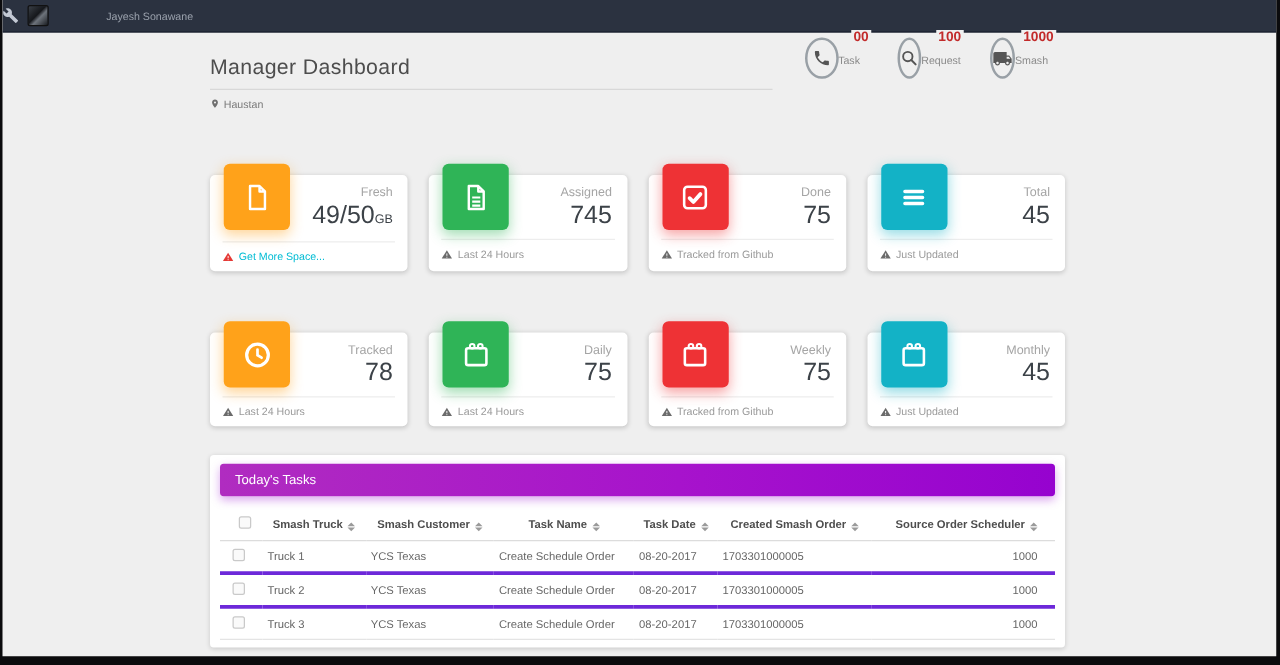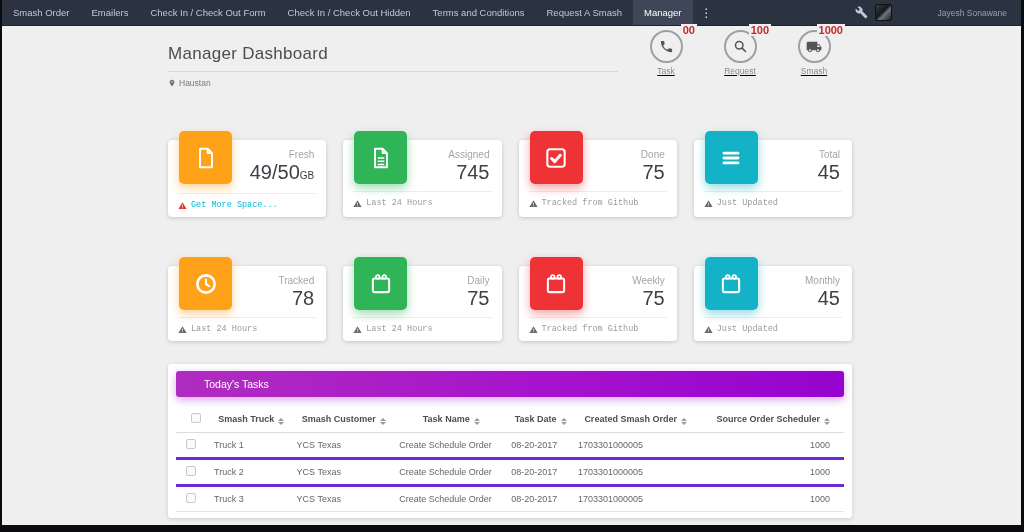--- a/index.html
+++ b/index.html
@@ -20,76 +20,66 @@
 
   
   .content { margin-left:166px; width:684px; }
   .page-head { position:relative; padding-top:18px; height:78px; }
   h1.title { font-size:17px; font-weight:400; color:#4d4d4d; letter-spacing:.3px; }
   .title-rule { width:450px; height:1px; background:#d8d8d8; margin-top:7px; }
   .location { display:flex; align-items:center; gap:3px; margin-top:6px; font-size:8.5px; color:#7a7a7a; }
   .pin { width:8px; height:10px; display:inline-flex; }
 
   .stats { position:absolute; top:4px; right:16px; display:flex; gap:30px; }
-  .stat { position:relative; display:flex; flex-direction:column; align-items:center; width:44px;text-decoration:underline; }
+  .stat { position:relative; display:flex; align-items:center; width:44px; }
   .stat-circle { width:33px; height:33px; border:2px solid #99a0a6; border-radius:50%; display:flex; align-items:center; justify-content:center; background:transparent; }
   .stat-count { position:absolute; top:-6px; right:-9px; background:#efefef; color:#c22a2a; font-weight:bold; font-size:11px; padding:0 2px; line-height:12px; }
   .stat-label { margin-top:3px; font-size:8.5px; color:#8b8b8b; }
 
   
   .card-row { display:flex; gap:17px; margin-top:28px; }
   .card-row + .card-row { margin-top:41px; }
   .card { position:relative; flex:1; background:#ffffff; border-radius:4px; box-shadow:0 1px 4px rgba(0,0,0,.18); margin-top:8px; }
   .tile { position:absolute; top:-9px; left:11px; width:53px; height:53px; border-radius:5px; display:flex; align-items:center; justify-content:center; }
   .tile.orange { background:#ffa21a; box-shadow:0 4px 10px rgba(255,162,26,.45); }
   .tile.green  { background:#2fb457; box-shadow:0 4px 10px rgba(47,180,87,.45); }
   .tile.red    { background:#ee3235; box-shadow:0 4px 10px rgba(238,50,53,.45); }
   .tile.cyan   { background:#13b2c6; box-shadow:0 4px 10px rgba(19,178,198,.45); }
   .card-body { padding:9px 12px 5px; text-align:right; min-height:51px; }
   .card-label { font-size:10px; color:#a5a5a5; }
   .card-value { font-size:20px; color:#3c4248; line-height:24px; }
   .card-value .unit { font-size:10px; color:#3c4248; }
-  .card-footer { border-top:1px solid #ededed; margin:0 10px; padding:6px 0 7px; display:flex; align-items:center; gap:4px;font-family:Liberation Mono, monospace; }
+  .card-footer { border-top:1px solid #ededed; margin:0 10px; padding:6px 0 7px; display:flex; align-items:center; gap:4px; }
   .warn { width:9px; height:9px; display:inline-flex; }
   .footer-text { font-size:8.5px; color:#9a9a9a; }
   .footer-text.info { color:#00bcd4; }
 
   
   .tasks-panel { margin-top:23px; background:#ffffff; border-radius:3px; box-shadow:0 1px 4px rgba(0,0,0,.16); padding:7px 8px 6px; }
   .tasks-header { height:26px; border-radius:3px; background:linear-gradient(90deg,#b02cc0 0%,#a713cc 55%,#9603cf 100%);
-                  box-shadow:0 3px 8px rgba(150,3,207,.35); display:flex; align-items:center; padding-left:28px;
+                  box-shadow:0 3px 8px rgba(150,3,207,.35); display:flex; align-items:center; padding-left:12px;
                   color:#ffffff; font-size:10.5px; }
   table { width:100%; border-collapse:collapse; margin-top:12px; }
   th { font-size:9px; font-weight:bold; color:#4e4e4e; text-align:center; padding:4px 4px 7px; border-bottom:1px solid #dcdcdc; white-space:nowrap; }
   td { font-size:9px; color:#666; padding:6px 4px; border-bottom:3px solid #6d28d9; white-space:nowrap; }
   th.col-cb, td.col-cb { width:34px; padding-left:10px; }
   th.col-right, td.col-right { text-align:right; padding-right:14px; }
   tr:last-child td { border-bottom:1px solid #e4e4e4; }
   .cb { width:10px; height:10px; border:1px solid #c9c9c9; background:#fafafa; border-radius:2px; display:inline-block; }
   .sort { display:inline-flex; flex-direction:column; gap:1px; margin-left:4px; vertical-align:1px; }
   .sort i { display:block; width:0; height:0; border-left:3px solid transparent; border-right:3px solid transparent; }
   .sort i.up { border-bottom:3px solid #9a9a9a; }
   .sort i.down { border-top:3px solid #9a9a9a; }
 </style>
 </head>
 <body>
 
 <div class="app">
 
   <nav class="navbar">
-    <div class="nav-items">
-      <a class="nav-item">Smash Order</a>
-      <a class="nav-item">Emailers</a>
-      <a class="nav-item">Check In / Check Out Form</a>
-      <a class="nav-item">Check In / Check Out Hidden</a>
-      <a class="nav-item">Terms and Conditions</a>
-      <a class="nav-item">Request A Smash</a>
-      <a class="nav-item active">Manager</a>
-      <a class="nav-item kebab">⋮</a>
-    </div>
     <div class="nav-right">
       <span class="wrench">
         <svg viewBox="0 0 24 24" width="13" height="13">
             <path fill="#c3c9d4" d="M22.7 19l-9.1-9.1c.9-2.3.4-5-1.5-6.9-2-2-5-2.4-7.4-1.3L9 6 6 9 1.6 4.7C.4 7.1.9 10.1 2.9 12.1c1.9 1.9 4.6 2.4 6.9 1.5l9.1 9.1c.4.4 1 .4 1.4 0l2.3-2.3c.5-.4.5-1 .1-1.4z"></path>
           </svg>
       </span>
       <span class="avatar"></span>
       <span class="username">Jayesh Sonawane</span>
     </div>
   </nav>

